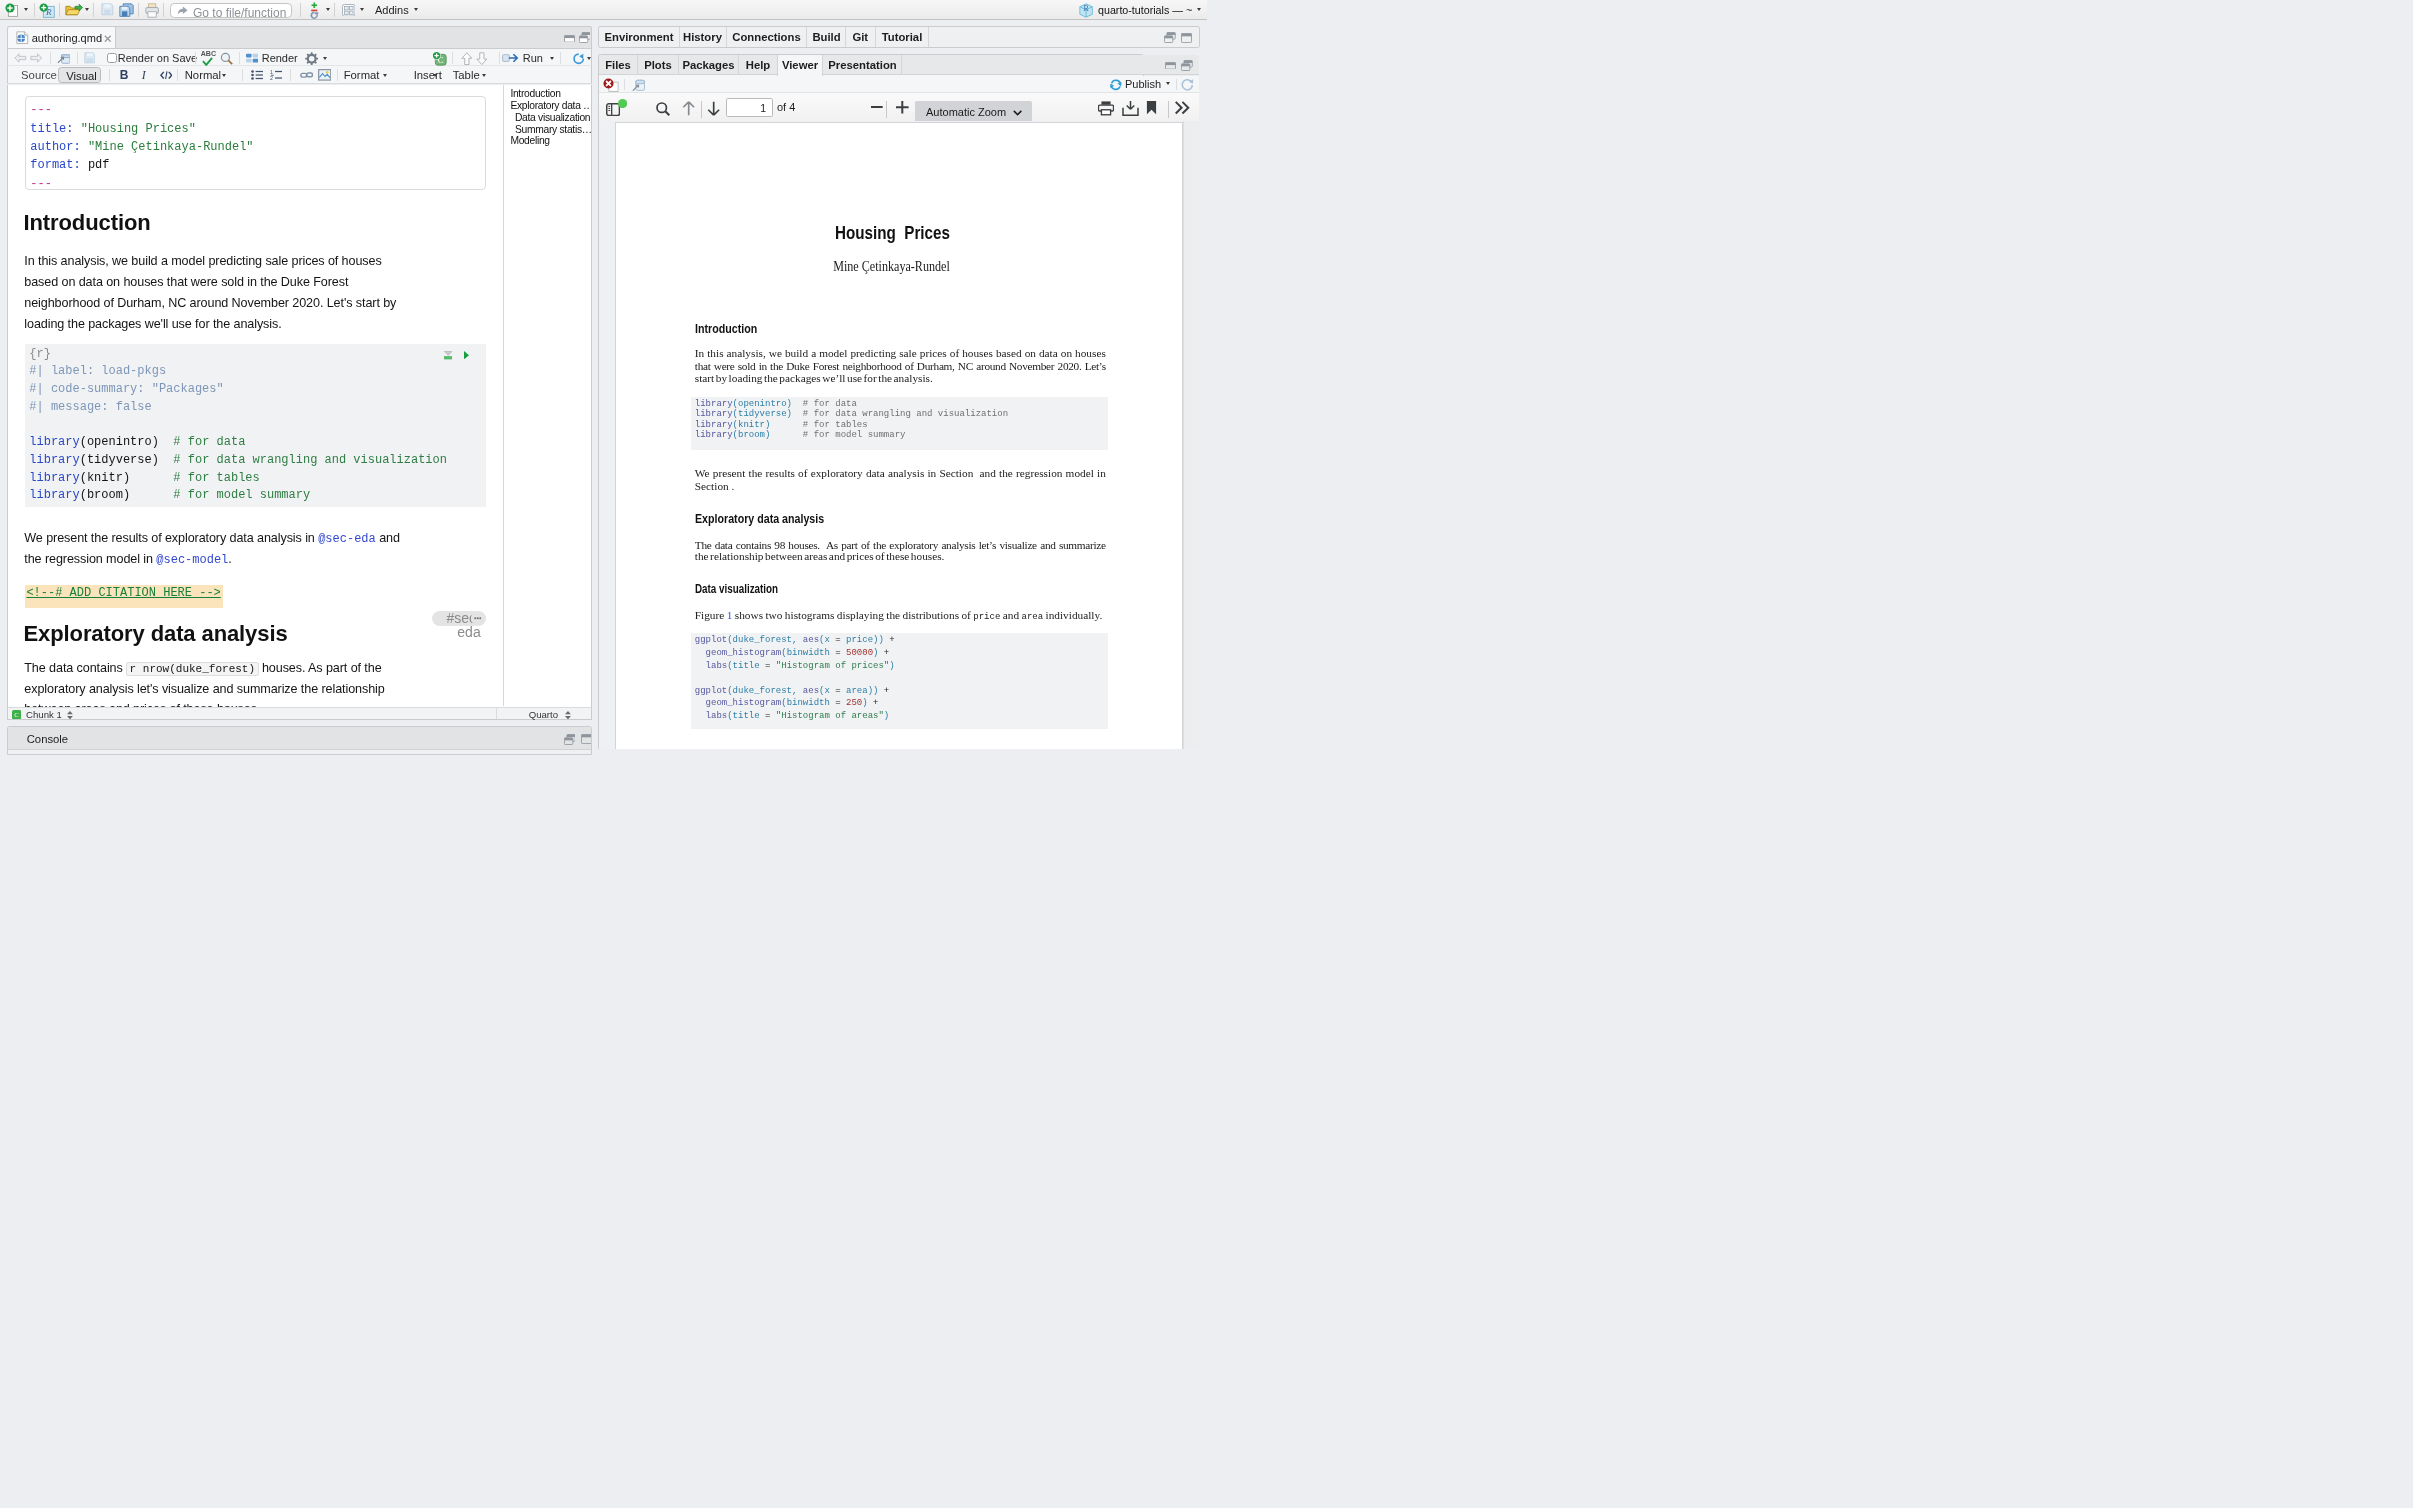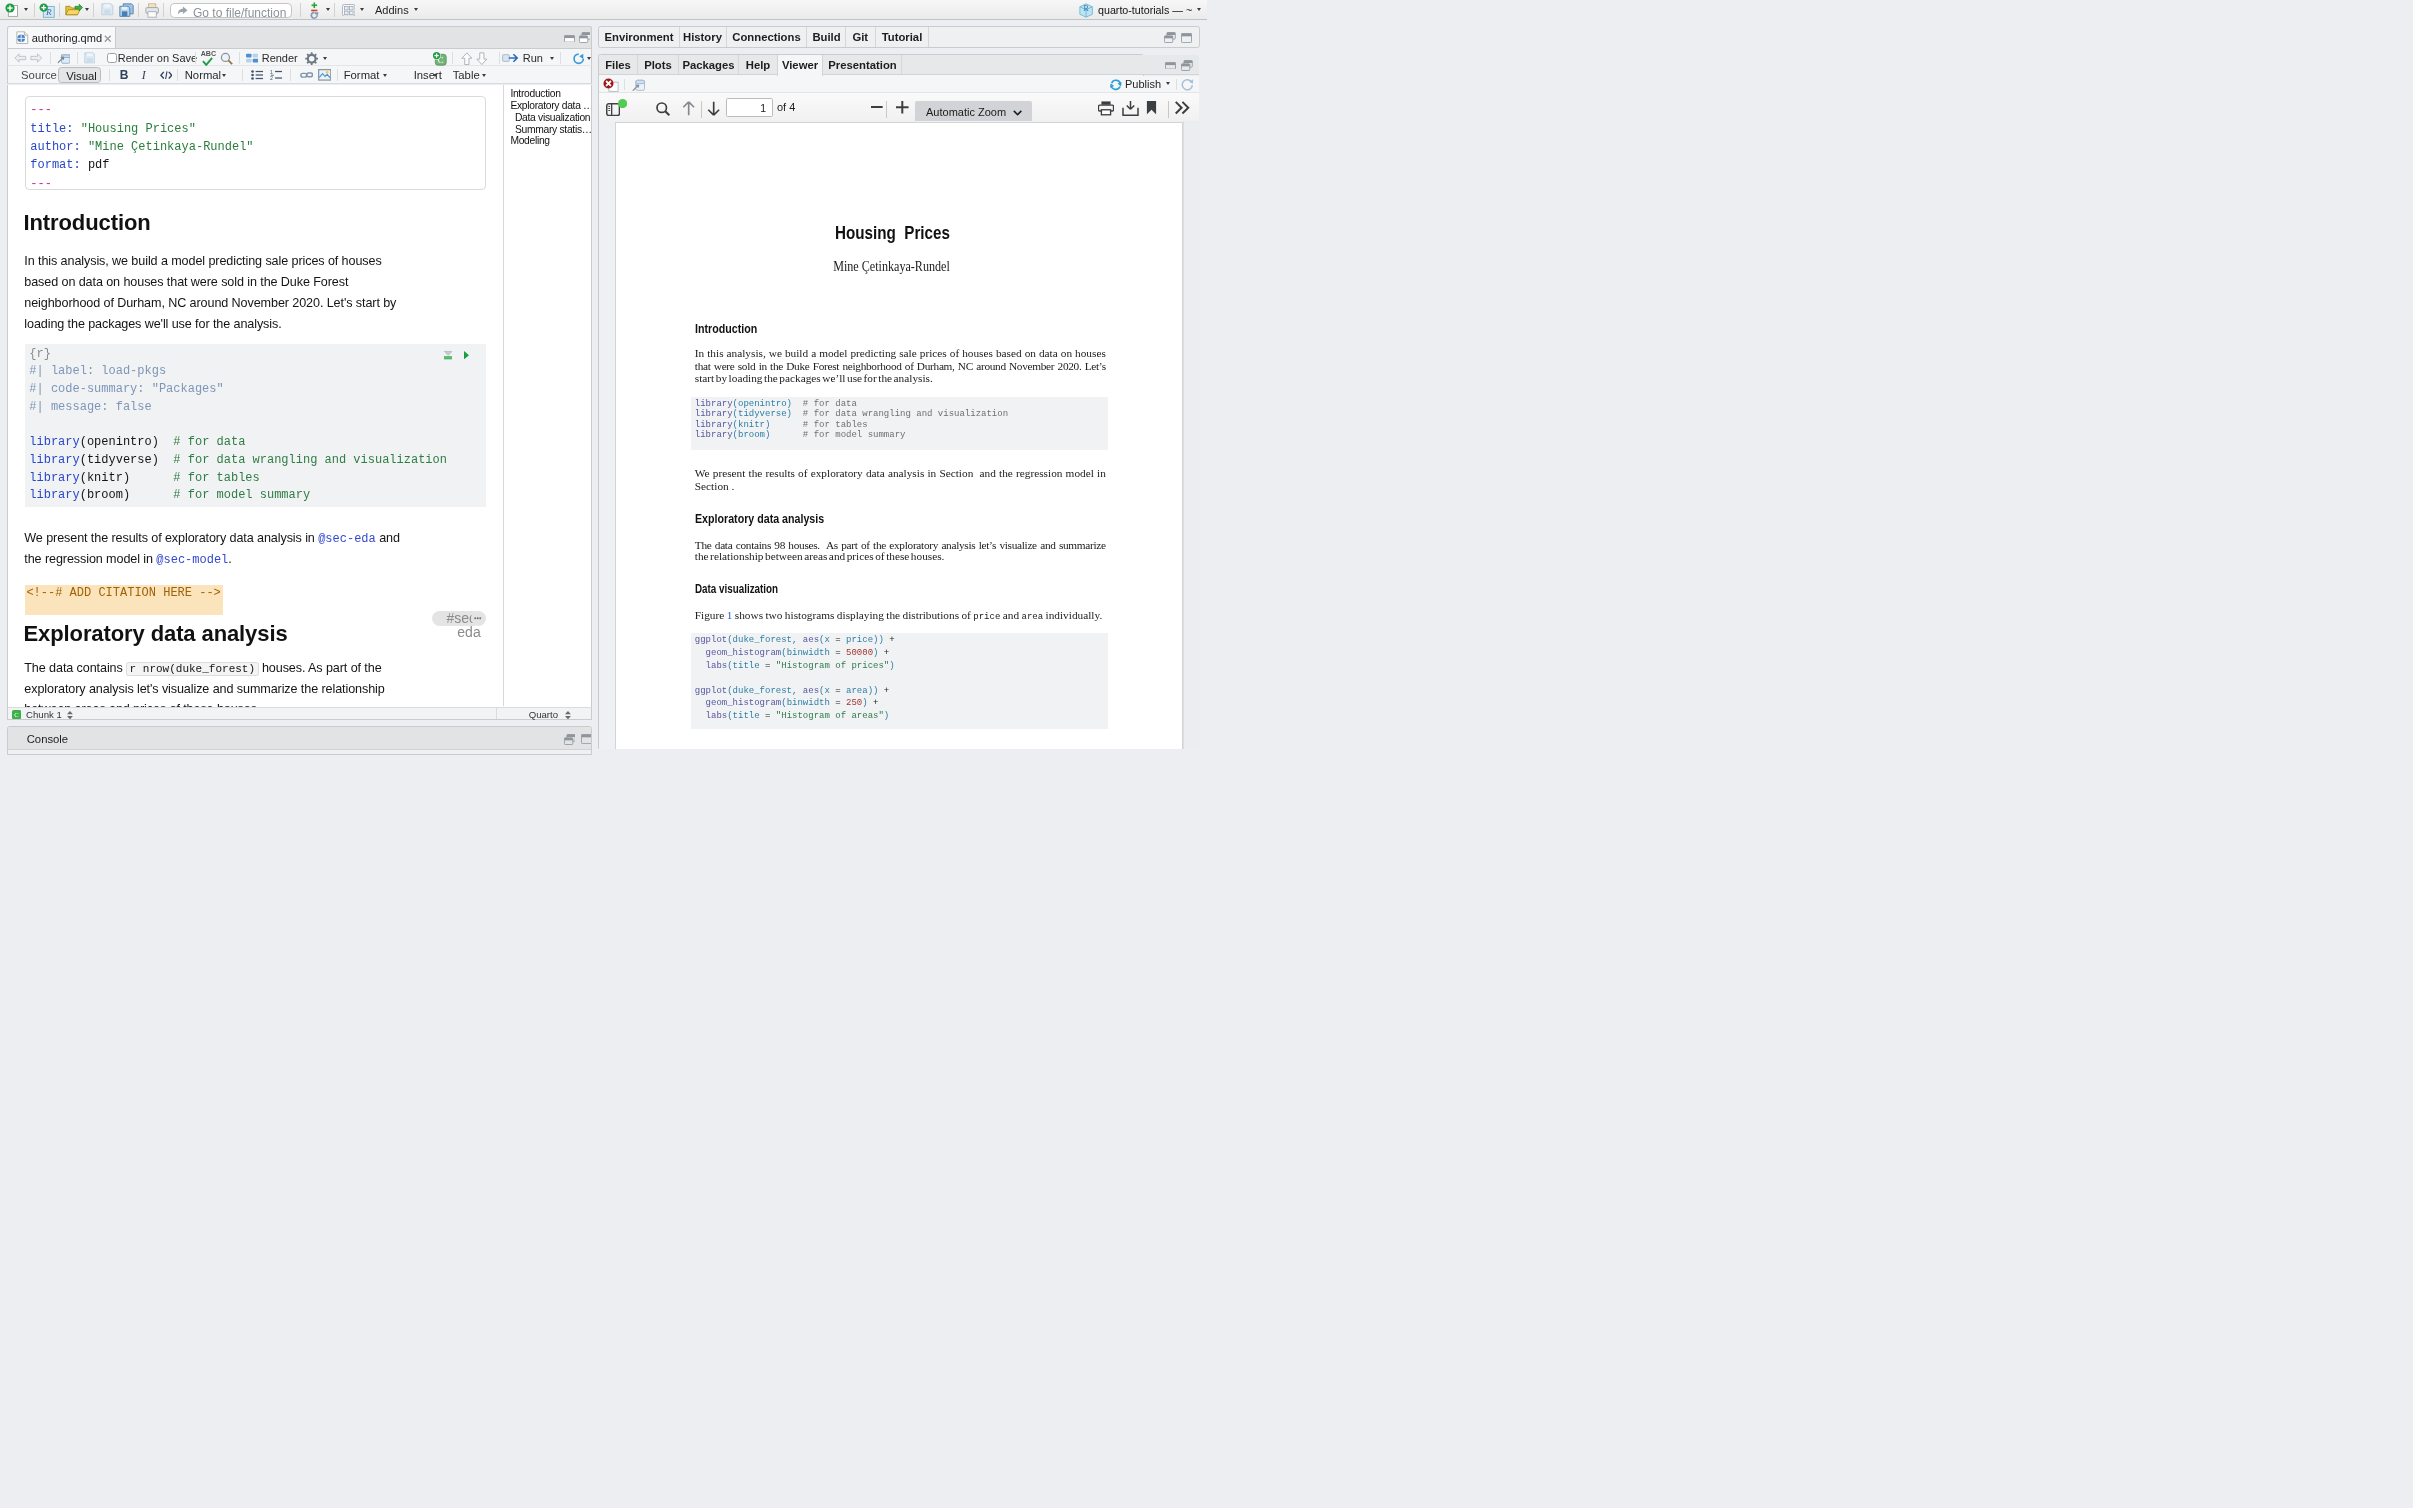--- a/index.html
+++ b/index.html
@@ -368,21 +368,21 @@
             <rect x="0.2" y="6.4" width="9.6" height="3.2" fill="#53c06a" stroke="#3da455" stroke-width="0.5"></rect>
           </svg>
         <svg class="abs" style="left:439px; top:7px;" width="5" height="8.4" viewBox="0 0 6 10">
             <polygon points="0,0 6,5 0,10" fill="#169f40"></polygon>
           </svg>
       </div>
 
       <div class="para" style="top:443px;">We present the results of exploratory data analysis in <span class="mono" style="font-size:12px; color:#3348d0; letter-spacing:0;">@sec-eda</span> and</div>
       <div class="para" style="top:464px;">the regression model in <span class="mono" style="font-size:12px; color:#3348d0; letter-spacing:0;">@sec-model</span>.</div>
 
-      <div class="abs mono" style="left:17px; top:500px; background:#fbe3bb; color:#a16207; font-size:12px; height:30px; line-height:16.3px; padding:0 1.7px; white-space:pre;">&lt;!--# ADD CITATION HERE --&gt;</div>
+      <div class="abs mono" style="left:17px; top:500px; background:#fbe3bb; color:#15803d; font-size:12px; height:23px; line-height:16.3px; padding:0 1.7px; white-space:pre;text-decoration:underline;">&lt;!--# ADD CITATION HERE --&gt;</div>
 
       <div class="abs" style="left:424px; top:526px; width:49px; height:15px; background:#e4e4e4; border-radius:7.5px; color:#8b8b8b; font-size:14px; text-align:right; line-height:14.2px;">#sec-eda</div>
       <div class="abs" style="left:463px; top:526px; width:15px; height:15px; background:#e4e4e4; border-radius:50%;">
         <svg style="margin:6.3px auto 0;" width="7.5" height="2.5" viewBox="0 0 9 3">
             <circle cx="1.5" cy="1.5" r="1.2" fill="#6f6f6f"></circle>
             <circle cx="4.5" cy="1.5" r="1.2" fill="#6f6f6f"></circle>
             <circle cx="7.5" cy="1.5" r="1.2" fill="#6f6f6f"></circle>
           </svg>
       </div>
 

